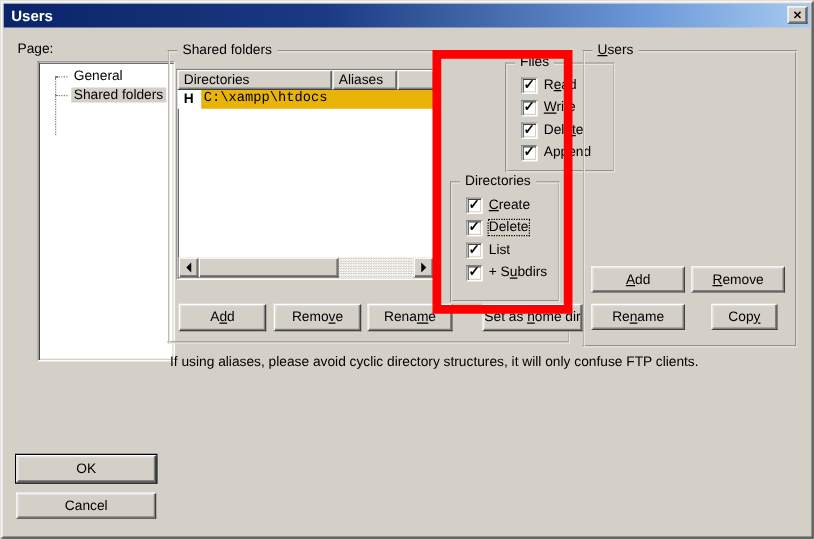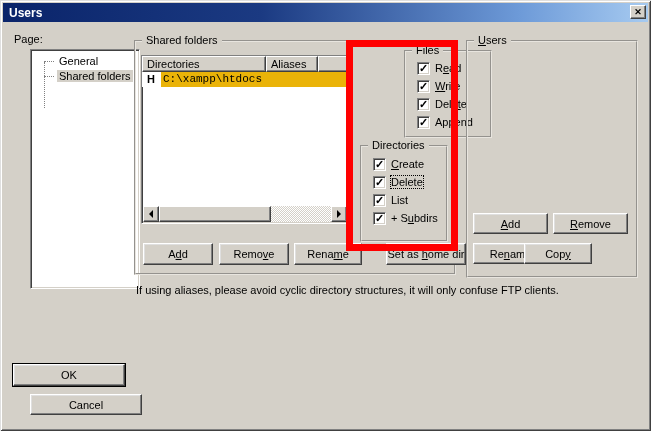--- a/index.html
+++ b/index.html
@@ -243,28 +243,28 @@
   </div>
   <div class="btn" style="left:473px; top:213px; width:75px; height:21px;">
     <span><u>A</u>dd</span>
   </div>
   <div class="btn" style="left:553px; top:213px; width:75px; height:21px;">
     <span><u>R</u>emove</span>
   </div>
   <div class="btn" style="left:473px; top:243px; width:75px; height:21px;">
     <span>Re<u>n</u>ame</span>
   </div>
-  <div class="btn" style="left:524px; top:243px; width:68px; height:21px;">
+  <div class="btn" style="left:569px; top:243px; width:53px; height:21px;">
     <span>Cop<u>y</u></span>
   </div>
 
   <div class="notes">
     <p>If using aliases, please avoid cyclic directory structures, it will only confuse FTP clients.</p>
   </div>
 
   <div class="btn default" style="left:13px; top:364px; width:112px; height:22px;">
     <span>OK</span>
   </div>
-  <div class="btn" style="left:30px; top:394px; width:112px; height:21px;">
+  <div class="btn" style="left:13px; top:394px; width:112px; height:21px;">
     <span>Cancel</span>
   </div>
 
 </div>
 
 </body></html>

